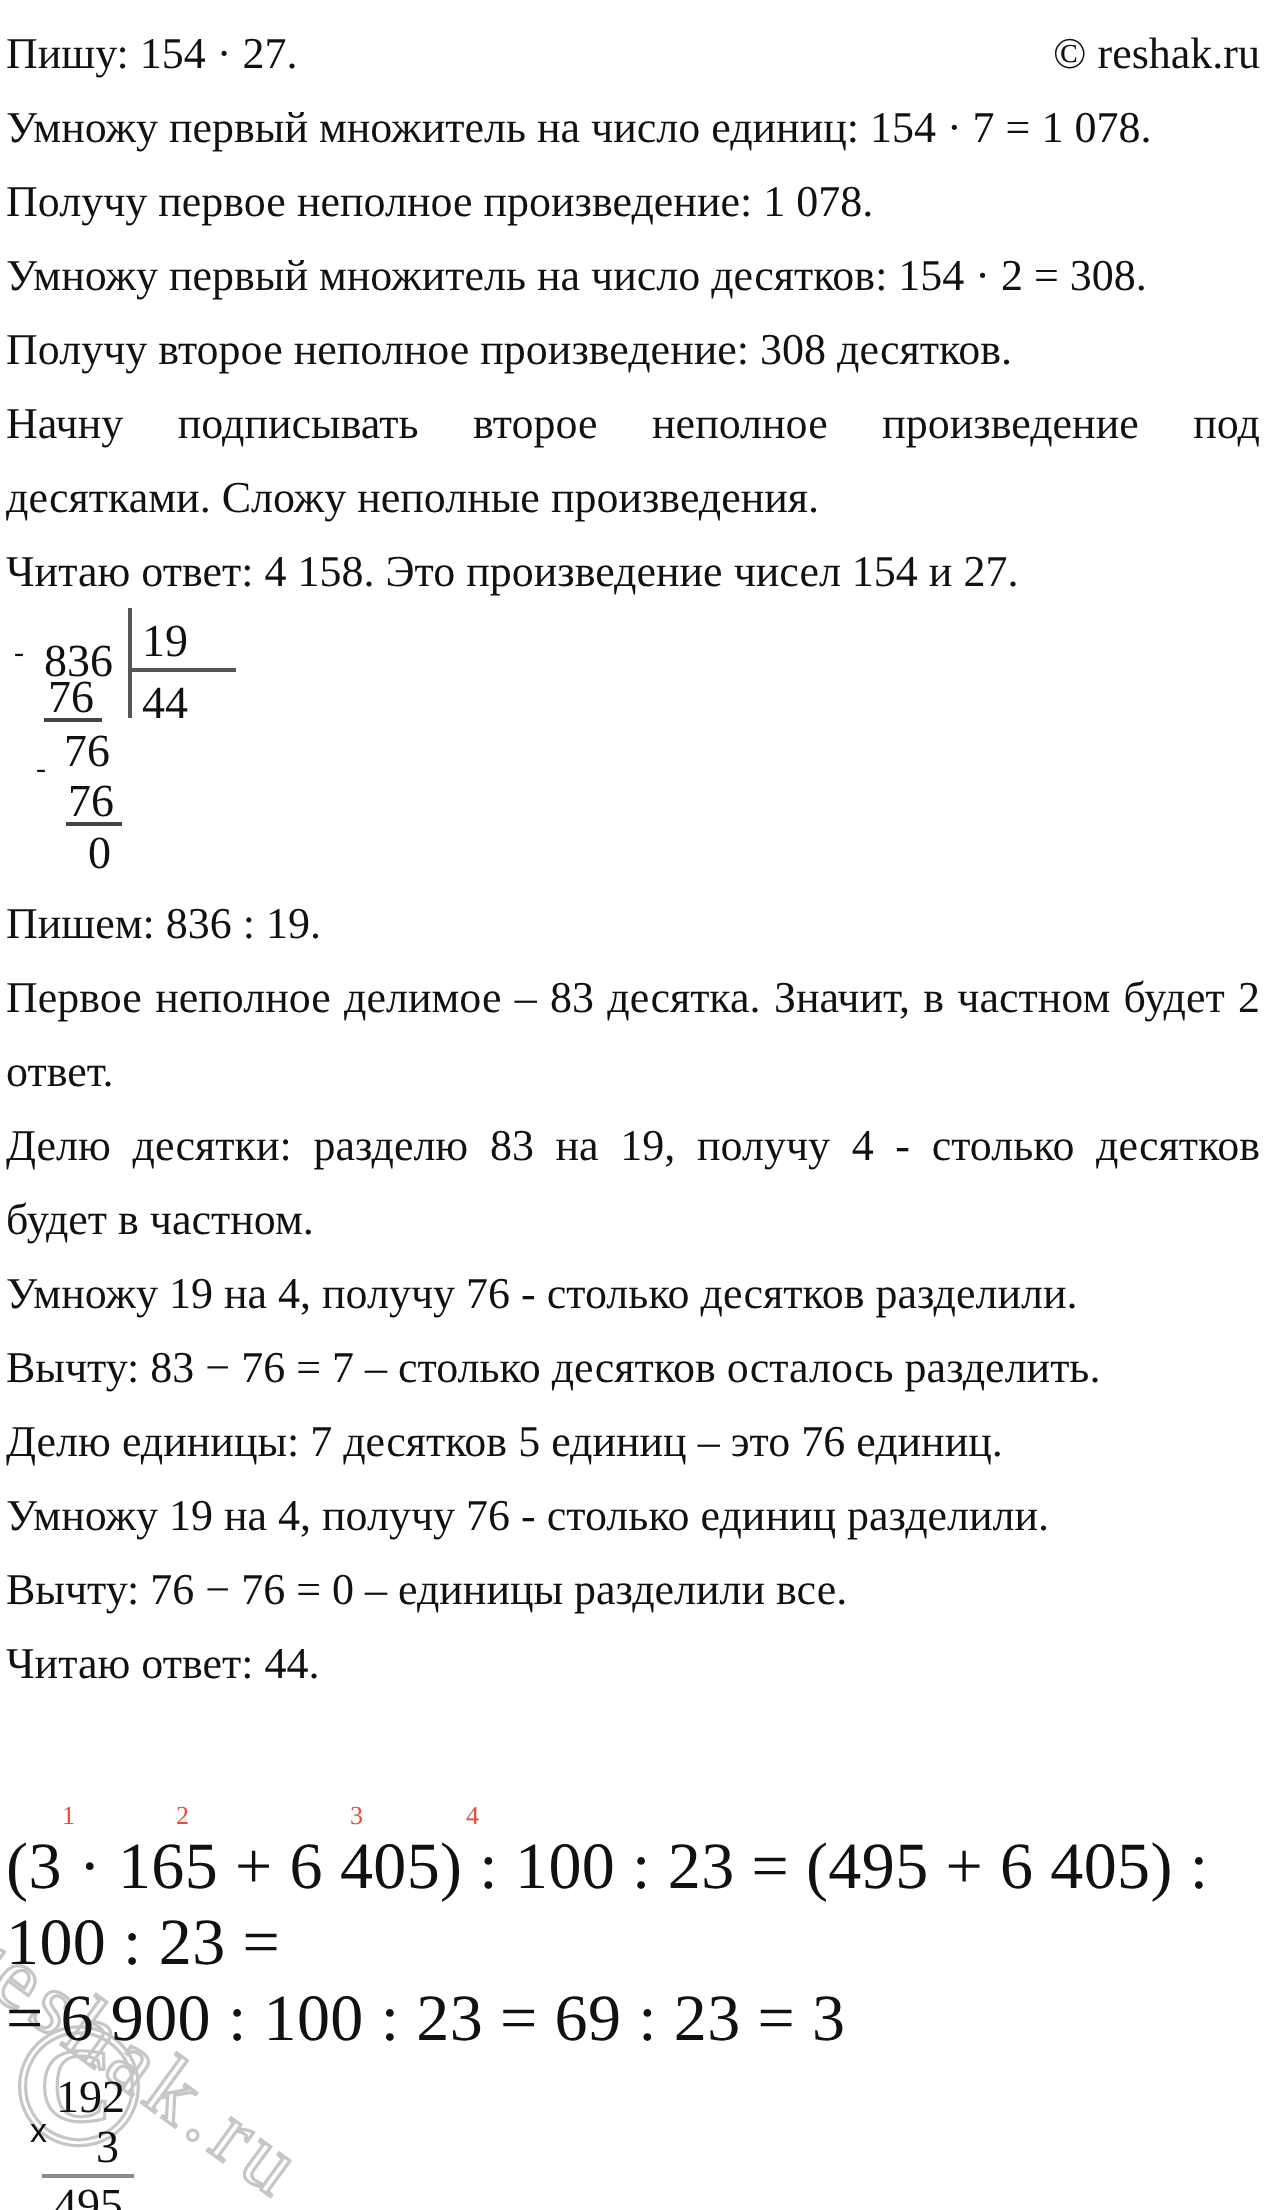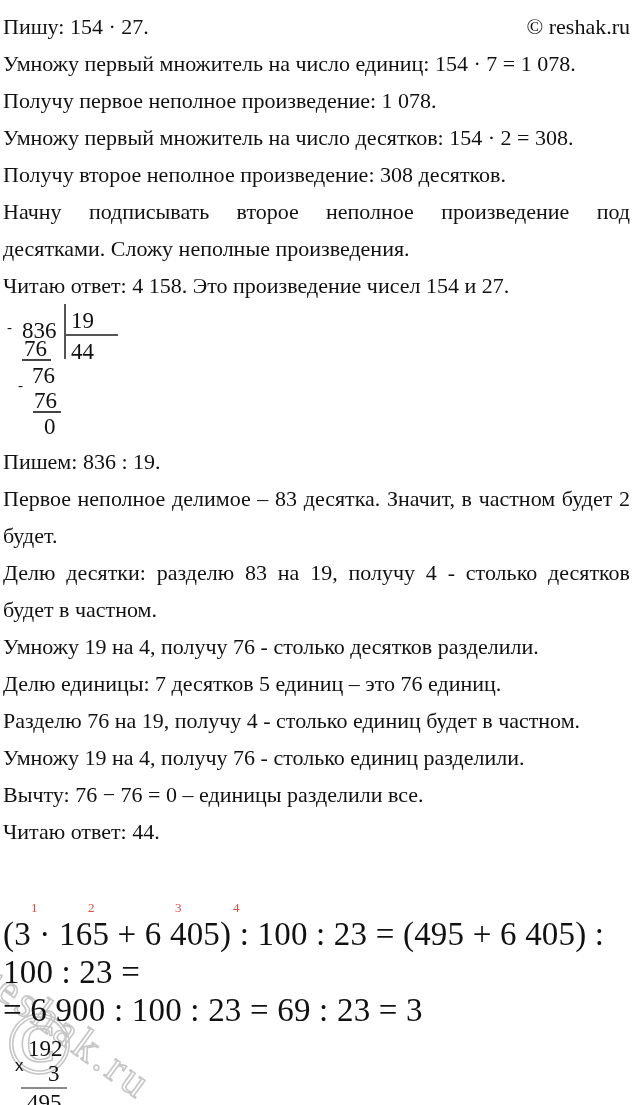--- a/index.html
+++ b/index.html
@@ -153,31 +153,31 @@
     <span class="div-bring">76</span>
     <span class="div-sub2">76</span>
     <div class="div-uline2"></div>
     <span class="div-rem">0</span>
   </div>
 
   <p class="line">Пишем:  836 : 19.</p>
 
   <div>
     <div class="jline">Первое неполное делимое – 83 десятка. Значит, в частном будет 2</div>
-    <div class="line">будет.</div>
+    <div class="line">ответ.</div>
   </div>
 
   <div>
     <div class="jline">Делю десятки: разделю 83 на 19, получу 4 - столько десятков</div>
     <div class="line">будет в частном.</div>
   </div>
 
   <p class="line">Умножу 19 на 4, получу 76 - столько десятков разделили.</p>
+  <p class="line">Вычту:  83 − 76 = 7 – столько десятков осталось разделить.</p>
   <p class="line">Делю единицы: 7 десятков 5 единиц – это 76 единиц.</p>
-  <p class="line">Разделю 76 на 19, получу 4 - столько единиц будет в частном.</p>
   <p class="line">Умножу 19 на 4, получу 76 - столько единиц разделили.</p>
   <p class="line">Вычту:  76 − 76 = 0 – единицы разделили все.</p>
   <p class="line">Читаю ответ: 44.</p>
 
   <div class="expr-block">
     <div class="marker-row">
       <span class="m1">1</span>
       <span class="m2">2</span>
       <span class="m3">3</span>
       <span class="m4">4</span>

